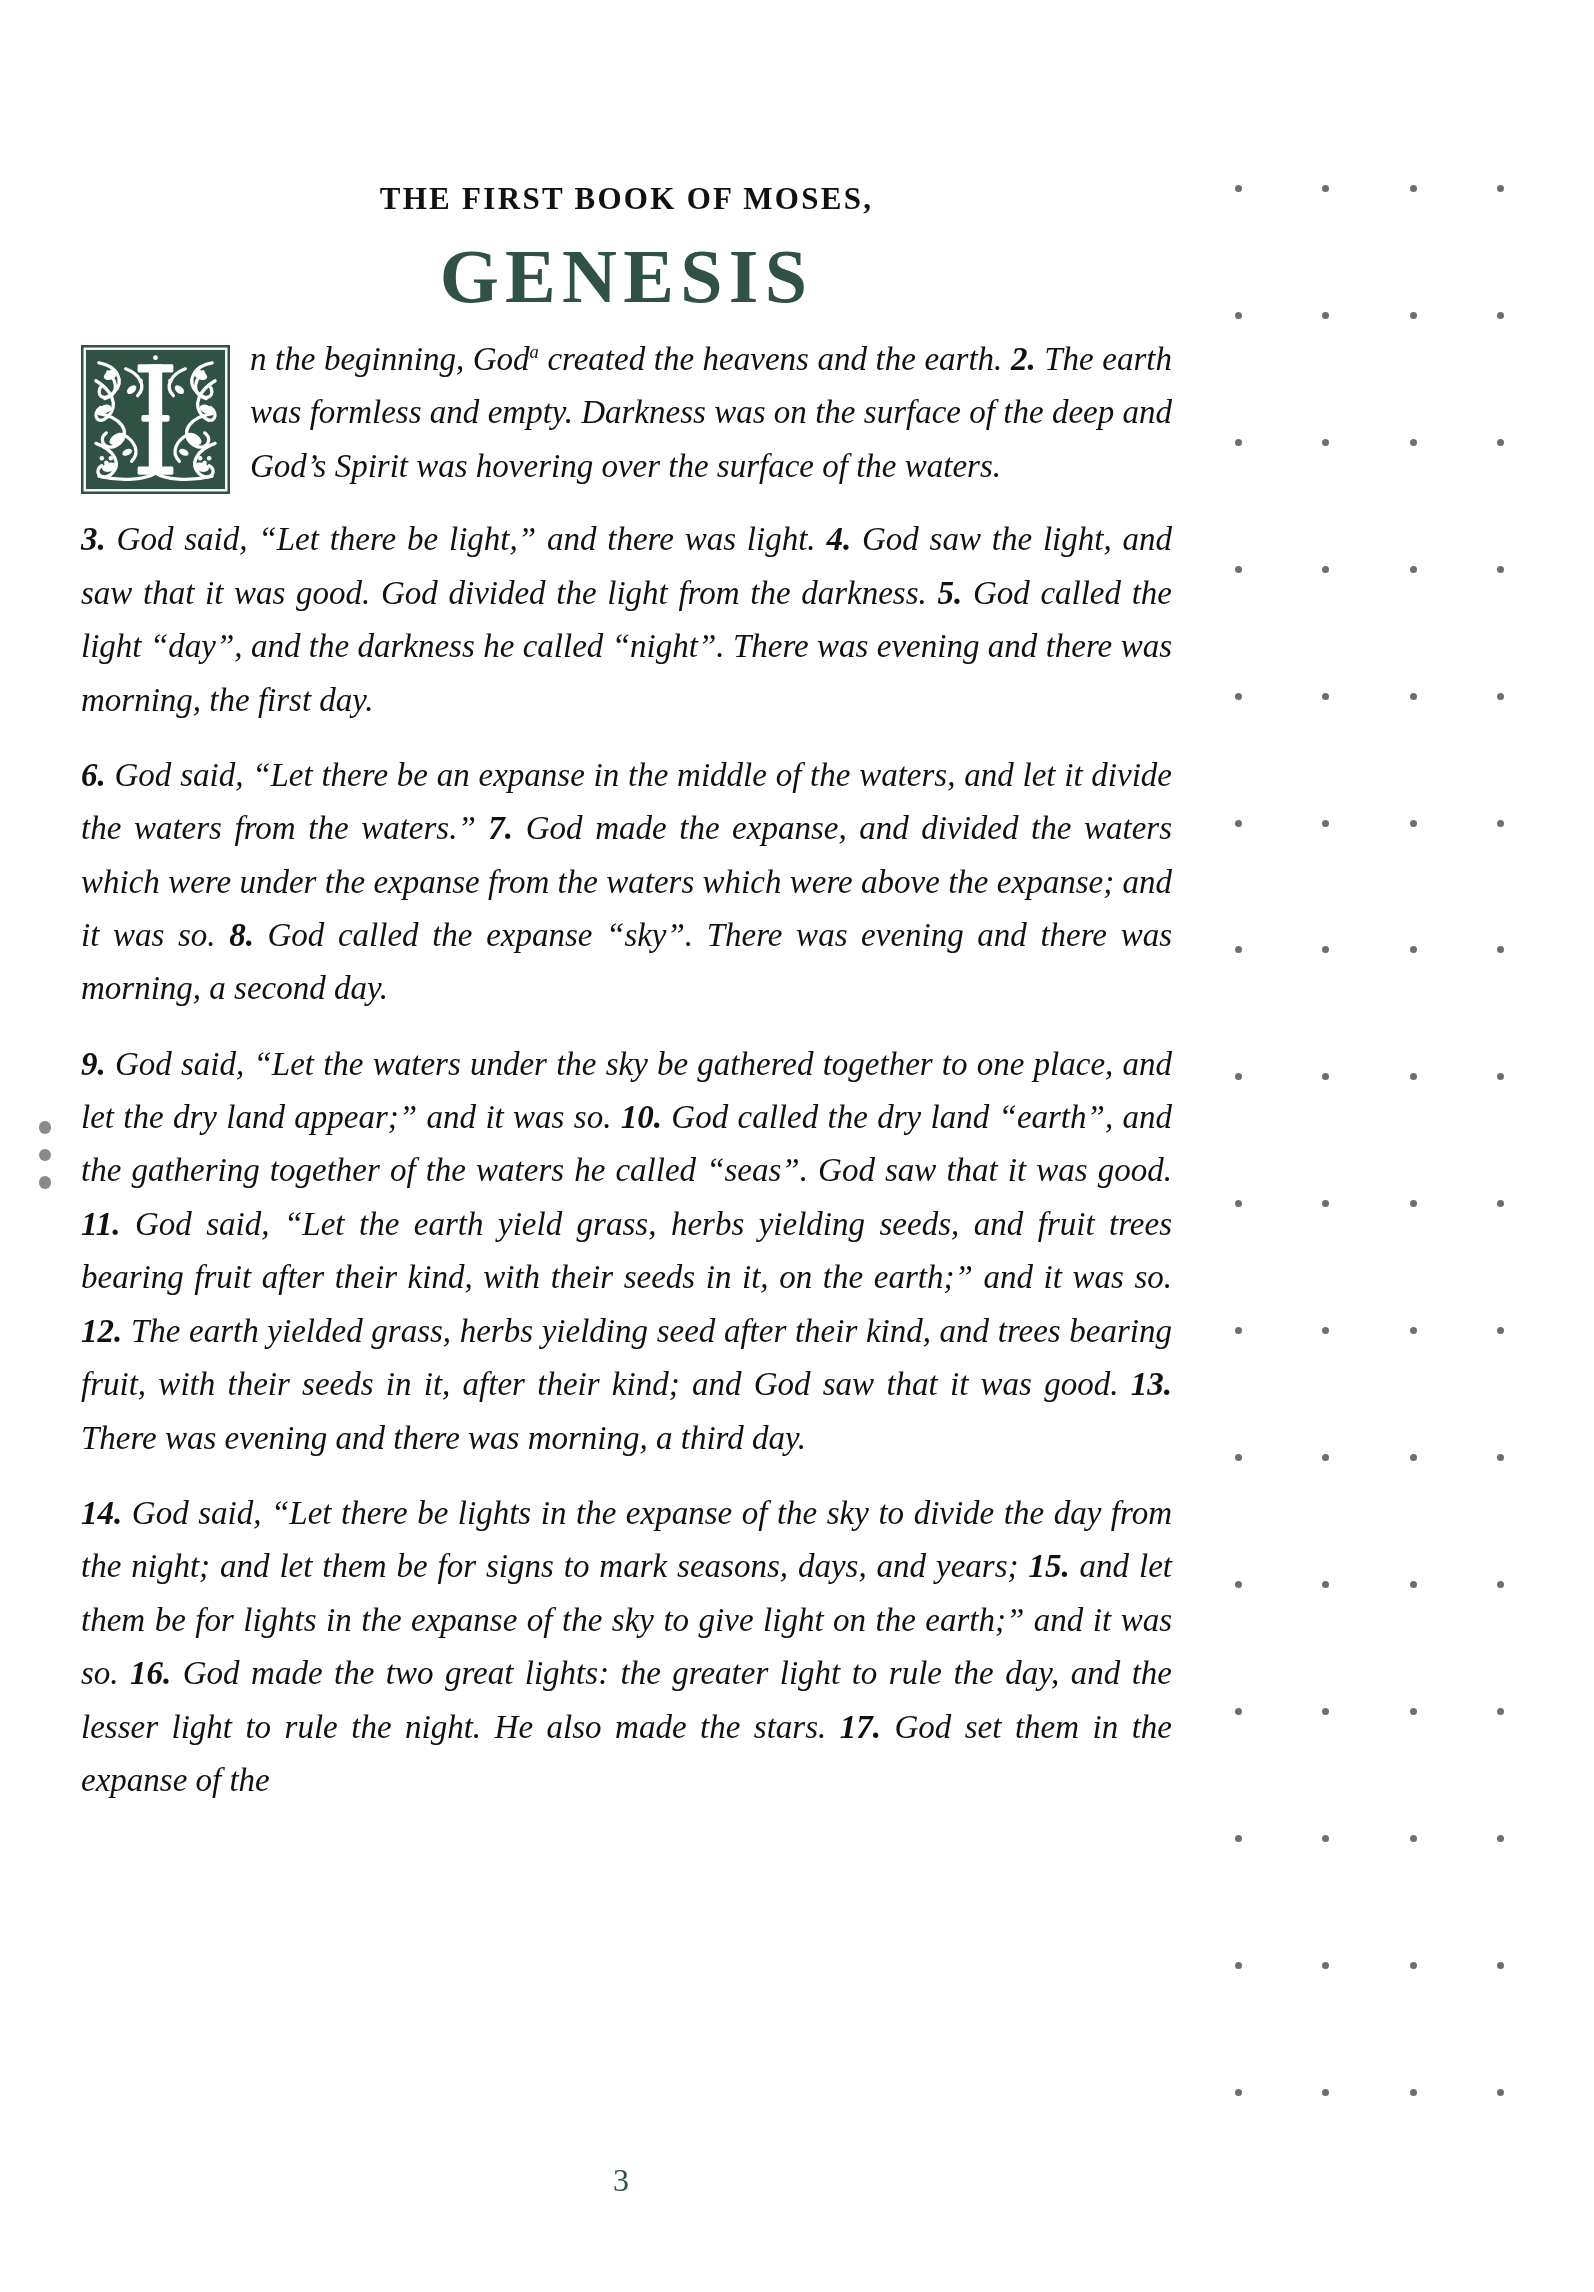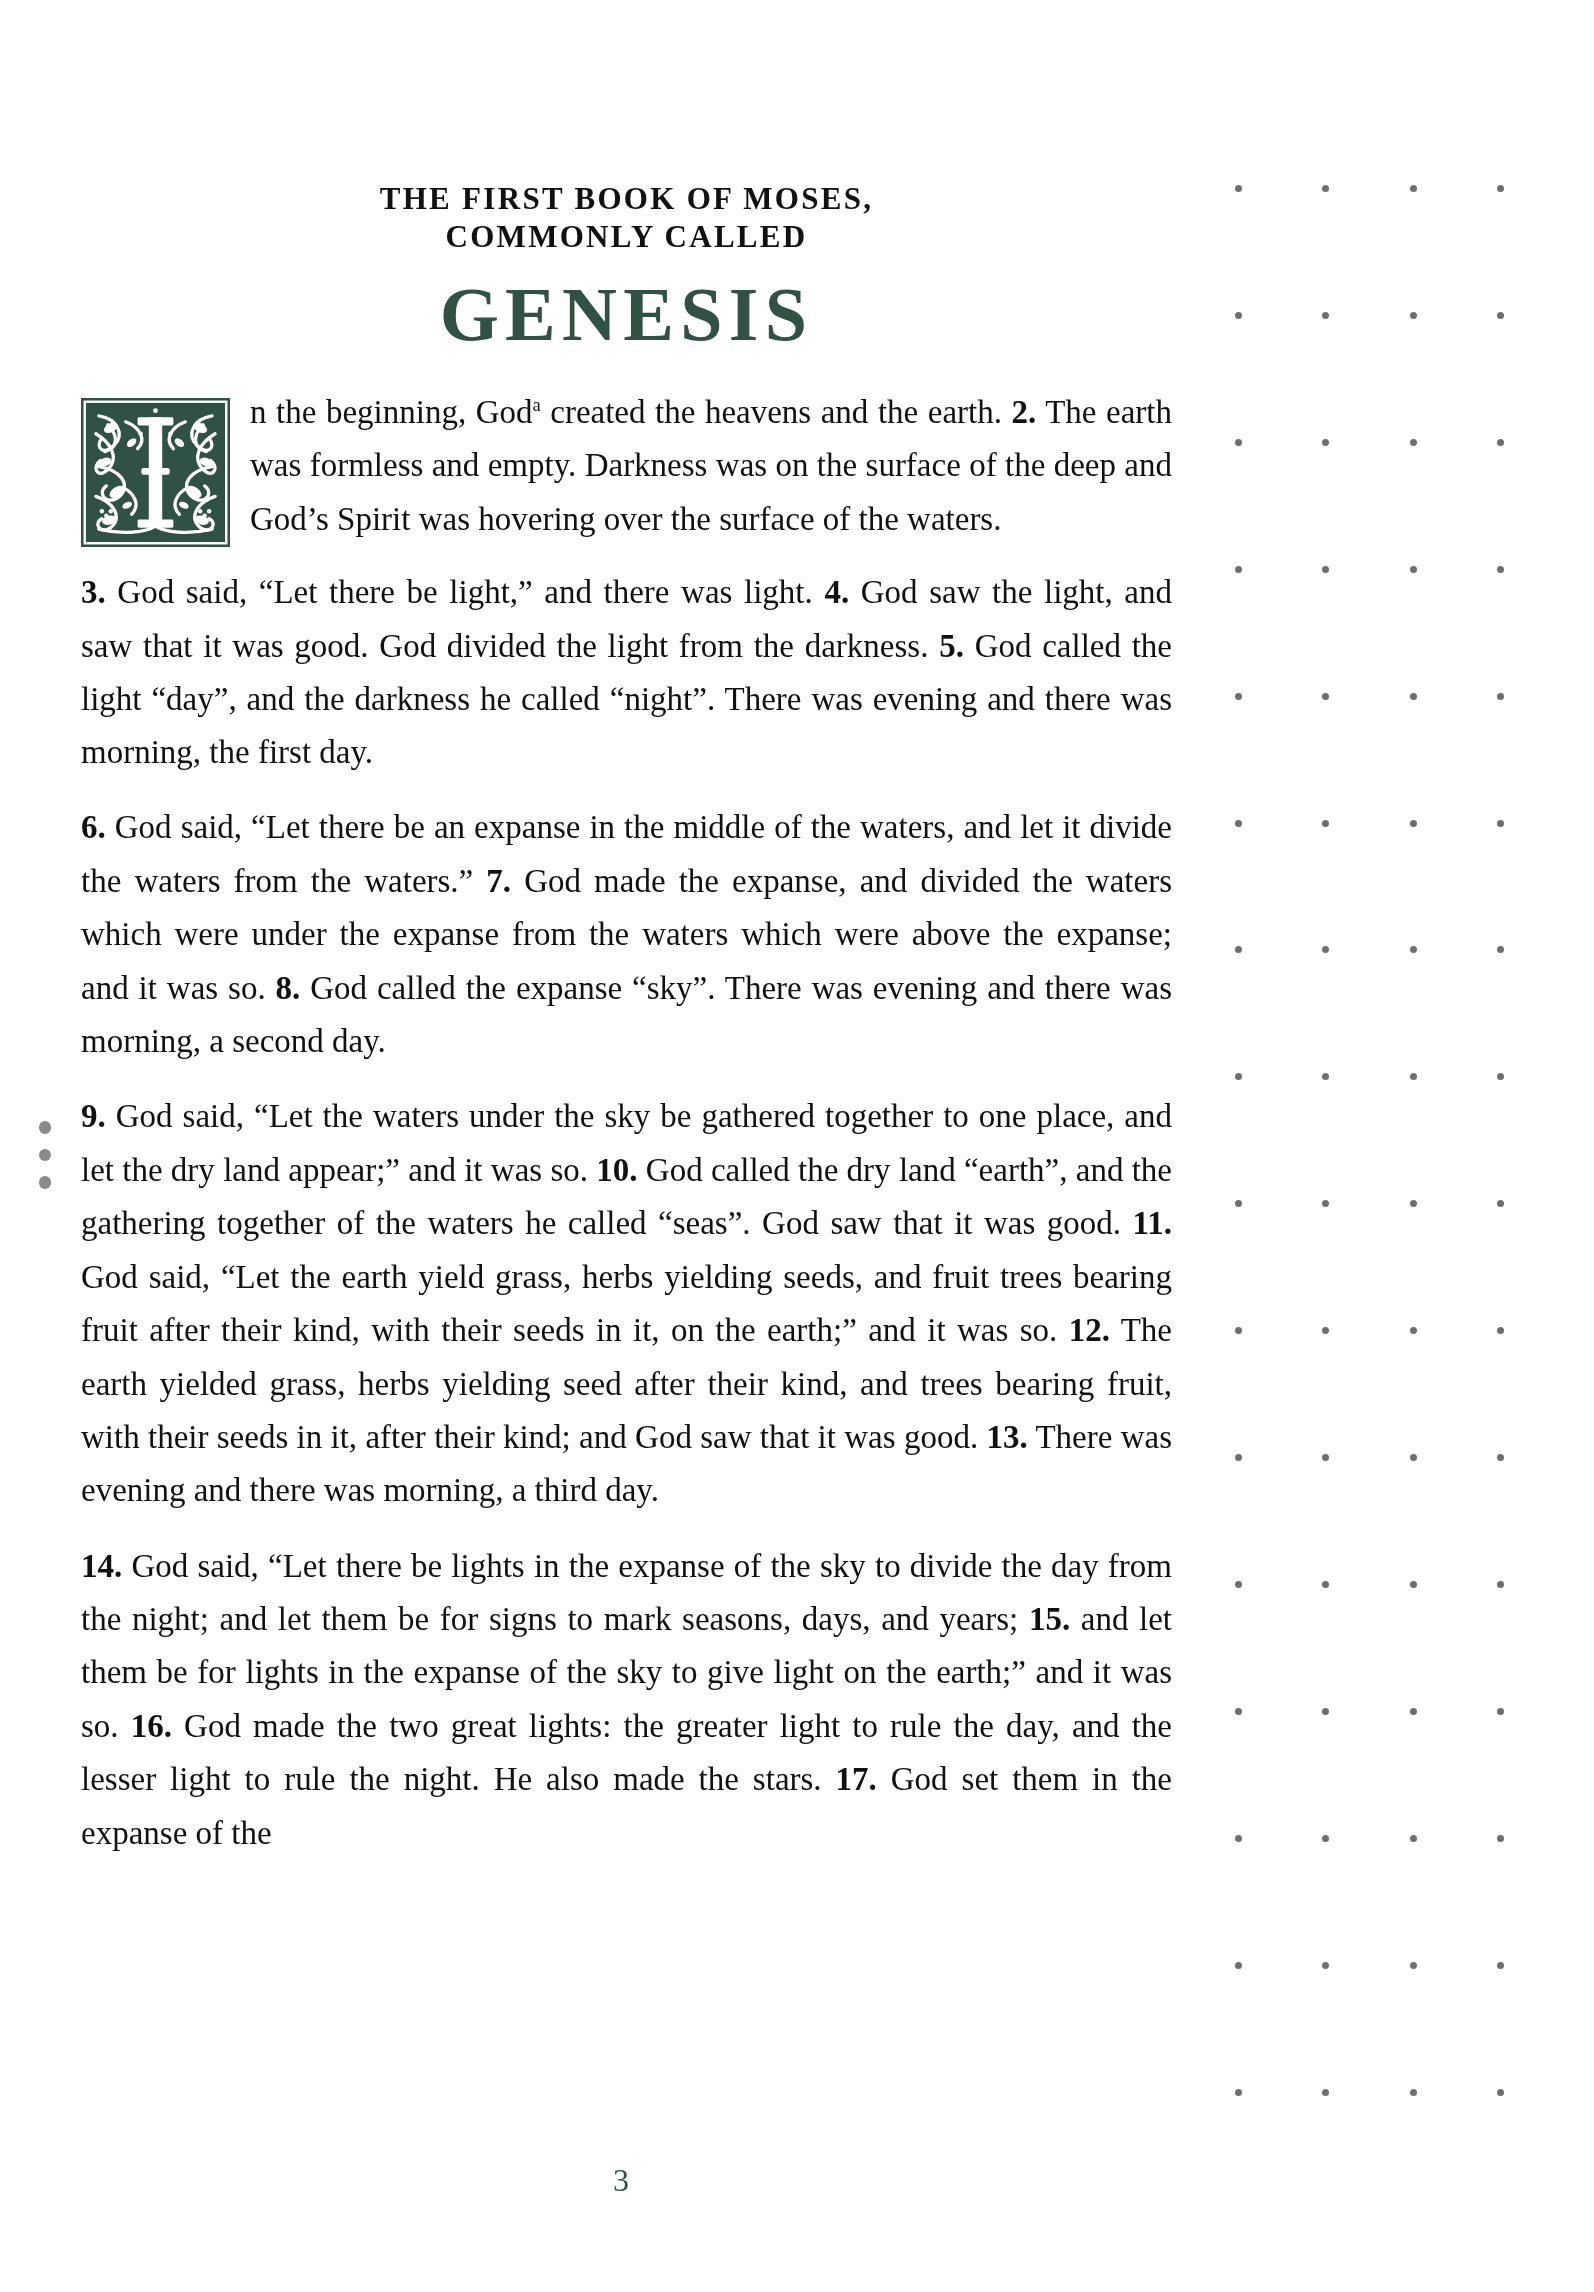--- a/index.html
+++ b/index.html
@@ -83,21 +83,22 @@
     font-weight: bold;
     font-size: 76px;
     letter-spacing: 6.3px;
     line-height: 1.18;
     margin-top: 14.4px;
     color: #2f5244;
   }
 
   
   .verses {
-    margin-top: 26px;
+    margin-top: 11px;
+    font-style: italic;
   }
   p.para {
     font-size: 33px;
     line-height: 1.62;
     text-align: justify;
     margin: 0 0 21.6px 0;
     hyphens: none;
   }
   p.para.first {
     margin-bottom: 20px;
@@ -244,21 +245,20 @@
   <div id="margin-handle">
     <span class="handle-dot"></span>
     <span class="handle-dot"></span>
     <span class="handle-dot"></span>
   </div>
 
   <div id="content">
 
     <div class="heading-block">
       <div class="heading-line">THE FIRST BOOK OF MOSES,</div>
-      <div class="heading-line">COMMONLY CALLED</div>
       <div class="book-title">GENESIS</div>
     </div>
 
     <div class="verses" id="verses">
 
     <p class="para first"><span class="dropcap">
             <svg viewBox="0 0 100 100">
               <rect x="0" y="0" width="100" height="100" fill="#2f5244"></rect>
               <rect x="2.5" y="2.5" width="95" height="95" fill="none" stroke="#ffffff" stroke-width="1.6"></rect>
               <rect x="5" y="5" width="90" height="90" fill="#2f5244"></rect>

